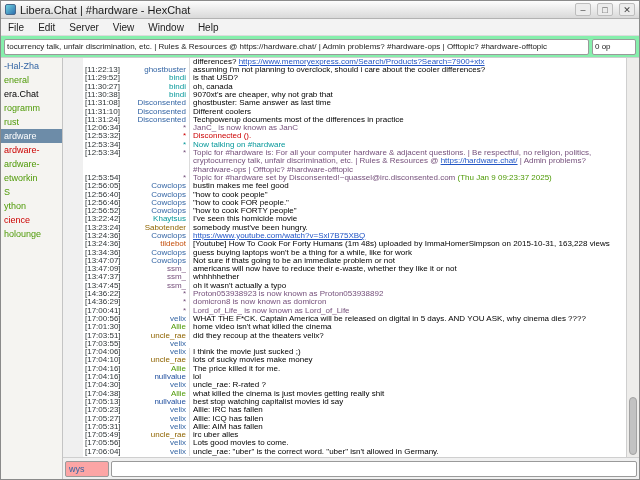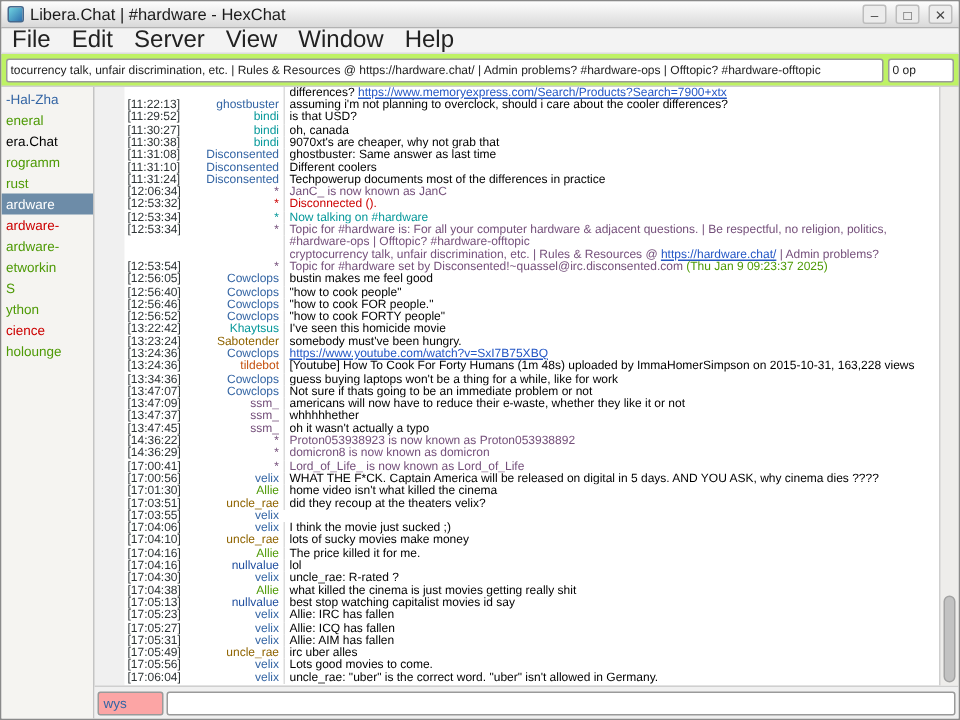--- a/index.html
+++ b/index.html
@@ -9,25 +9,25 @@
 
   
   .titlebar{height:18px;flex:none;display:flex;align-items:center;gap:4px;padding:0 4px;
     background:linear-gradient(#fdfdfd,#d9d9d9);border-bottom:1px solid #b2b2b2;font-size:11px;color:#1a1a1a;}
   .app-icon{width:11px;height:11px;border-radius:2px;flex:none;background:linear-gradient(135deg,#6fd3e0,#2e6fae);border:1px solid #46688c;}
   .title-text{flex:1;white-space:nowrap;overflow:hidden;}
   .winbtn{width:16px;height:13px;flex:none;font-size:9px;line-height:12px;text-align:center;color:#444;
     background:#ececec;border:1px solid #bdbdbd;border-radius:2px;margin-left:2px;}
 
   
-  .menubar{height:17px;flex:none;display:flex;align-items:center;background:#f3f3f3;border-bottom:1px solid #dcdcdc;font-size:16px;color:#222;}
+  .menubar{height:17px;flex:none;display:flex;align-items:center;background:#f3f3f3;border-bottom:1px solid #dcdcdc;font-size:10px;color:#222;}
   .menu-item{padding:1px 7px;white-space:nowrap;}
 
   
-  .topicrow{height:22px;flex:none;display:flex;align-items:center;gap:3px;padding:2px 3px;background:#bef264;border-bottom:1px solid #cfcfcf;}
+  .topicrow{height:22px;flex:none;display:flex;align-items:center;gap:3px;padding:2px 3px;background:#86efac;border-bottom:1px solid #cfcfcf;}
   .topic-input{flex:1;height:16px;border:1px solid #9a9a9a;border-radius:2px;background:#fff;font-family:inherit;
     font-size:8px;padding:0 2px;color:#222;min-width:0;}
   .ops-box{width:44px;height:16px;flex:none;border:1px solid #9a9a9a;border-radius:2px;background:#fff;
     font-size:8px;line-height:14px;padding:0 2px;overflow:hidden;white-space:nowrap;color:#222;}
 
   
   .main{flex:1;display:flex;min-height:0;}
   .sidebar{width:62px;flex:none;background:#f5f4f1;border-right:1px solid #c4c4c4;overflow:hidden;padding-top:1px;}
   .sb-item{height:14px;line-height:14px;font-size:9px;padding:0 3px;white-space:nowrap;overflow:hidden;}
   .sb-item.sel{background:var(--c-selection);}
@@ -160,26 +160,26 @@
               <span class="msg"><span class="c-teal">Now talking on #hardware</span></span>
             </div>
             <div class="row">
               <span class="time">[12:53:34]</span>
               <span class="nick c-purple">*</span>
               <span class="msg"><span class="c-purple">Topic for #hardware is: For all your computer hardware &amp; adjacent questions. | Be respectful, no religion, politics,</span></span>
             </div>
             <div class="row">
               <span class="time"></span>
               <span class="nick c-purple"></span>
-              <span class="msg"><span class="c-purple">#hardware-ops | Offtopic? #hardware-offtopic</span></span>
+              <span class="msg"><span class="c-purple">cryptocurrency talk, unfair discrimination, etc. | Rules &amp; Resources @ </span><span class="c-link">https://hardware.chat/</span><span class="c-purple"> | Admin problems?</span></span>
             </div>
             <div class="row">
               <span class="time"></span>
               <span class="nick c-purple"></span>
-              <span class="msg"><span class="c-purple">cryptocurrency talk, unfair discrimination, etc. | Rules &amp; Resources @ </span><span class="c-link">https://hardware.chat/</span><span class="c-purple"> | Admin problems?</span></span>
+              <span class="msg"><span class="c-purple">#hardware-ops | Offtopic? #hardware-offtopic</span></span>
             </div>
             <div class="row">
               <span class="time">[12:53:54]</span>
               <span class="nick c-purple">*</span>
               <span class="msg"><span class="c-purple">Topic for #hardware set by Disconsented!~quassel@irc.disconsented.com </span><span class="c-green">(Thu Jan 9 09:23:37 2025)</span></span>
             </div>
             <div class="row">
               <span class="time">[12:56:05]</span>
               <span class="nick c-blue">Cowclops</span>
               <span class="msg"><span class="c-black">bustin makes me feel good</span></span>

